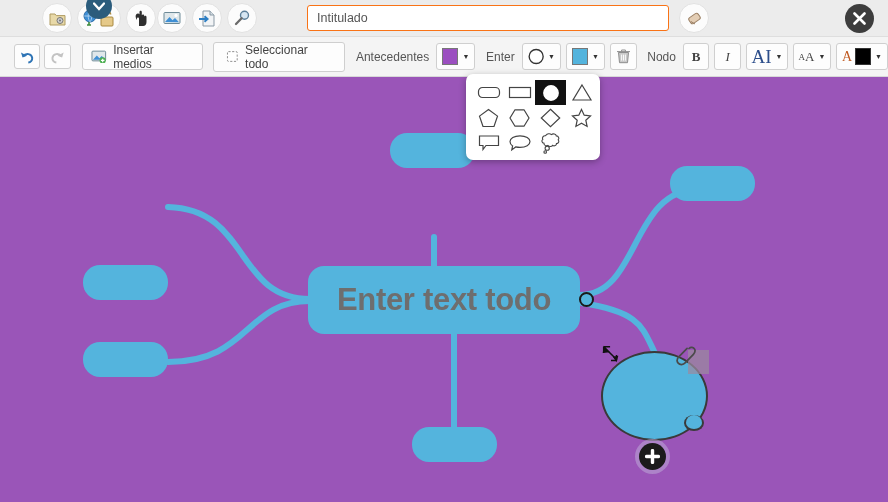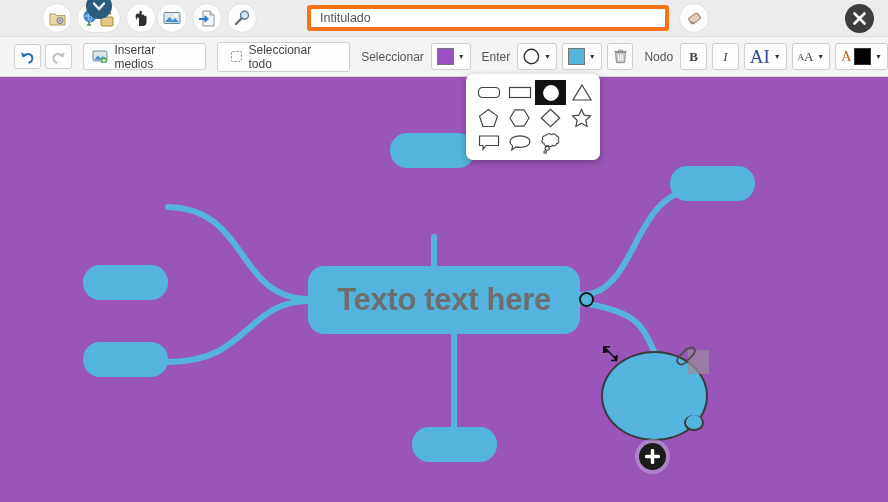--- a/index.html
+++ b/index.html
@@ -31,21 +31,21 @@
     position: absolute; left: 50%; top: -11px; transform: translateX(-50%);
     width: 26px; height: 26px; border-radius: 50%;
     background: #2b5c7c;
     display: flex; align-items: center; justify-content: center;
     color: #fff; font-size: 11px; line-height: 1;
     z-index: 6;
   }
   .title-field {
     position: absolute; left: 307px; top: 5px;
     width: 362px; height: 26px;
-    background: #fff; border: 4px solid #f97316; border-radius: 3px;
+    background: #fff; border: 1px solid #f97316; border-radius: 3px;
     padding: 0 9px;
     font-size: 12.5px; color: #555;
     font-family: "Liberation Sans", sans-serif;
     display: flex; align-items: center;
   }
   .close-btn {
     position: absolute; right: 14px; top: 4px;
     width: 29px; height: 29px; border-radius: 50%;
     background: #3d3d3d; color: #fff;
     display: flex; align-items: center; justify-content: center;
@@ -242,21 +242,21 @@
 
     <div class="sep"></div>
     <div class="sq-btn" style="height:30px;padding:0 12px;">
       <svg width="13" height="13" viewBox="0 0 13 13" style="margin-right:6px">
         <rect x="1.5" y="1.5" width="10" height="10" rx="1" fill="#fff" stroke="#8c8c8c" stroke-dasharray="2.2 1.6"></rect>
       </svg>
       <span>Seleccionar todo</span>
     </div>
 
     <div class="sep"></div>
-    <span class="lbl">Seleccionar</span>
+    <span class="lbl">Antecedentes</span>
     <div style="width:7px"></div>
     <div class="sq-btn" style="height:27px;padding:0 5px;">
       <span class="swatch" style="background:#9b4fc0"></span>
       <span class="caret">▼</span>
     </div>
 
     <div class="sep"></div>
     <span class="lbl">Enter</span>
     <div style="width:7px"></div>
     <div class="sq-btn" style="height:27px;padding:0 5px;">
@@ -321,21 +321,21 @@
       </g>
     </svg>
 
     <div class="node" style="left:83px; top:188px; width:85px; height:35px;"></div>
     <div class="node" style="left:83px; top:265px; width:85px; height:35px;"></div>
     <div class="node" style="left:390px; top:56px; width:85px; height:35px;"></div>
     <div class="node" style="left:670px; top:89px; width:85px; height:35px;"></div>
     <div class="node" style="left:412px; top:350px; width:85px; height:35px;"></div>
 
     <div class="center-node" style="left:308px;top:189px;">
-      <span>Texto text here</span>
+      <span>Enter text todo</span>
     </div>
     <div class="handle-dot" style="left:579px;top:215px;"></div>
 
     <div class="circle-node" style="left:601px;top:274px;"></div>
     <div class="circle-nub" style="left:684px;top:338px;"></div>
 
     <svg class="resize-arrow" style="left:600px;top:266px;" width="24" height="24" viewBox="0 0 24 24">
       <path d="M4 4h7M4 4v7M4 4l13 13M12 19h6M18 19v-6" stroke="#111" stroke-width="1.6" fill="none"></path>
       <path d="M4 3l-1 8 8-1z" fill="#111"></path>
       <path d="M18 21l2-7-6 1z" fill="#111"></path>

